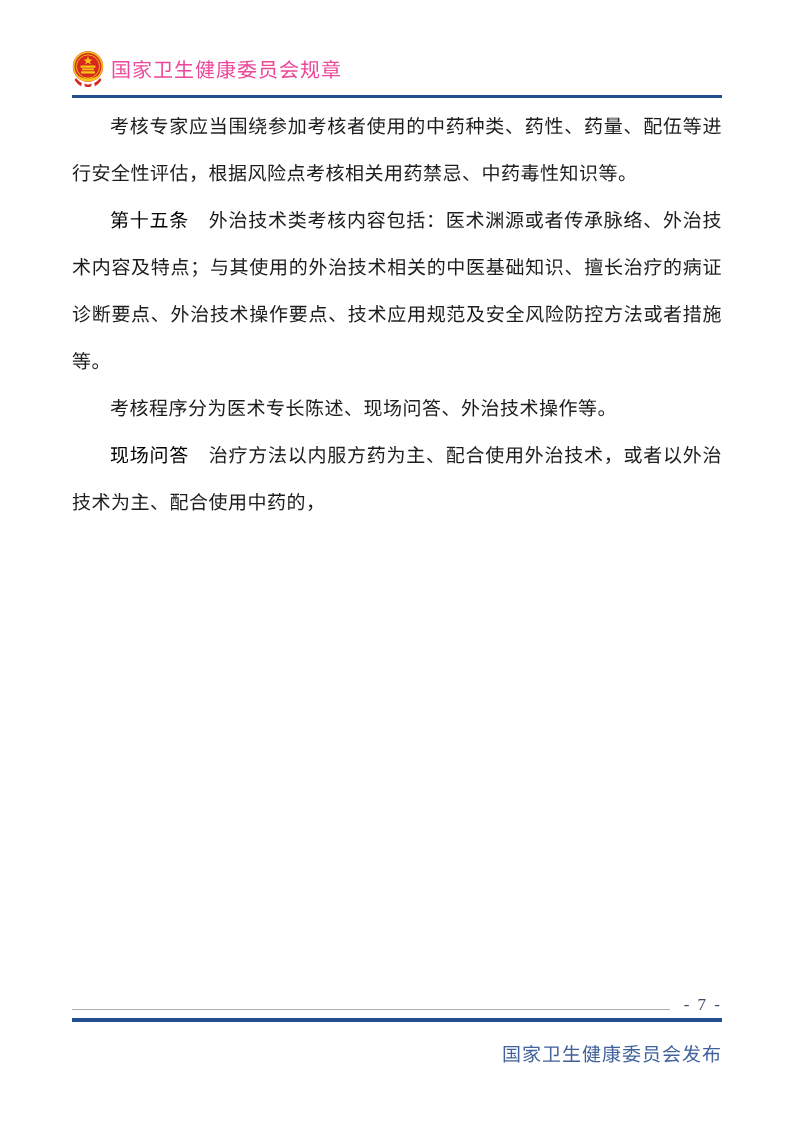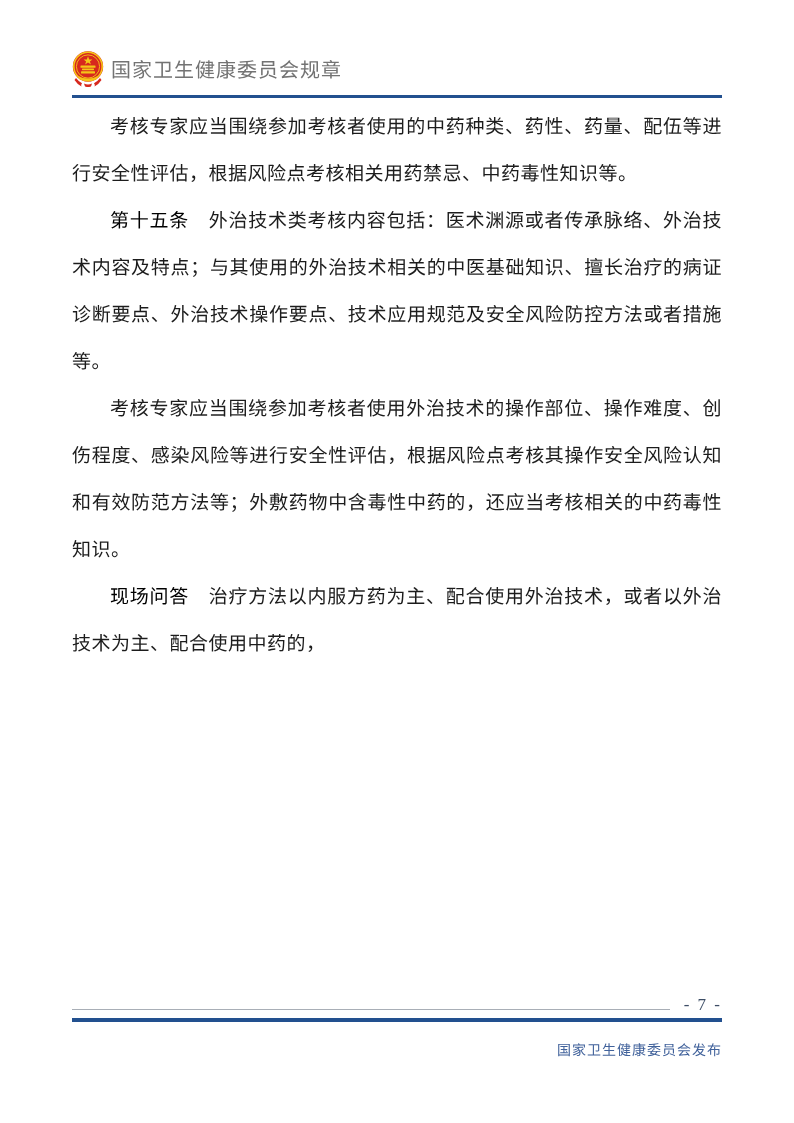--- a/index.html
+++ b/index.html
@@ -25,21 +25,21 @@
   }
   .emblem {
     width: 32px;
     height: 37px;
     flex: 0 0 auto;
   }
   .header-title {
     font-family: "Liberation Serif", "DejaVu Serif", serif;
     font-size: 20px;
     letter-spacing: 1px;
-    color: #737373;
+    color: #ec4899;
   }
   .header-rule {
     position: absolute;
     top: 95px;
     left: 72px;
     right: 72px;
     height: 3px;
     background: #22508f;
   }
 
@@ -91,21 +91,21 @@
     line-height: 22px;
   }
   .footer-rule {
     height: 4px;
     background: #22508f;
     margin-top: 2px;
   }
   .publisher {
     margin-top: 17px;
     text-align: right;
-    font-size: 14px;
+    font-size: 19px;
     letter-spacing: 1px;
     color: #41629b;
   }
 </style>
 </head>
 <body>
 
 <div class="page">
 
   <div class="header-row">
@@ -122,21 +122,21 @@
       <path d="M28 28 q-3 4 -6 5.2 q1.5 2 0.5 3.4 q4.5 -2.6 7 -6.6 Z" fill="#d7281e"></path>
       <path d="M12 33.5 q4 1.8 8 0 l-1 3 q-3 1.2 -6 0 Z" fill="#d7281e"></path>
     </svg>
     <span class="header-title">国家卫生健康委员会规章</span>
   </div>
   <div class="header-rule"></div>
 
   <div class="doc-body">
       <p>考核专家应当围绕参加考核者使用的中药种类、药性、药量、配伍等进行安全性评估，根据风险点考核相关用药禁忌、中药毒性知识等。</p>
       <p><b>第十五条</b>　外治技术类考核内容包括：医术渊源或者传承脉络、外治技术内容及特点；与其使用的外治技术相关的中医基础知识、擅长治疗的病证诊断要点、外治技术操作要点、技术应用规范及安全风险防控方法或者措施等。</p>
-      <p>考核专家应当围绕参加考核者使用外治技术的操作部位、操作难度、创伤程度、感染风险等进行安全性评估，根据风险点考核其操作安全风险认知和有效防范方法等；外敷药物中含毒性中药的，还应当考核相关的中药毒性知识。</p>
+      <p>考核程序分为医术专长陈述、现场问答、外治技术操作等。</p>
       <p><b>现场问答</b>　治疗方法以内服方药为主、配合使用外治技术，或者以外治技术为主、配合使用中药的，</p>
     </div>
 
   <div class="footer">
     <div class="pagenum-row">
       <div class="thin-rule"></div>
       <span class="page-number">- 7 -</span>
     </div>
     <div class="footer-rule"></div>
     <div class="publisher">国家卫生健康委员会发布</div>

